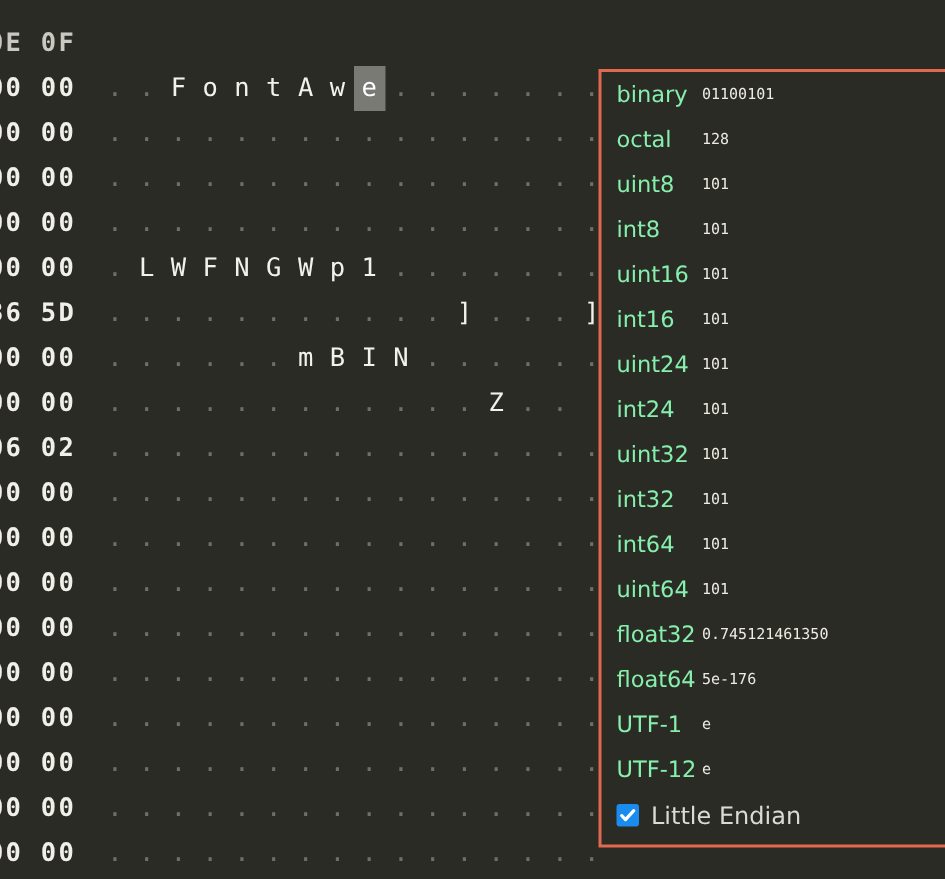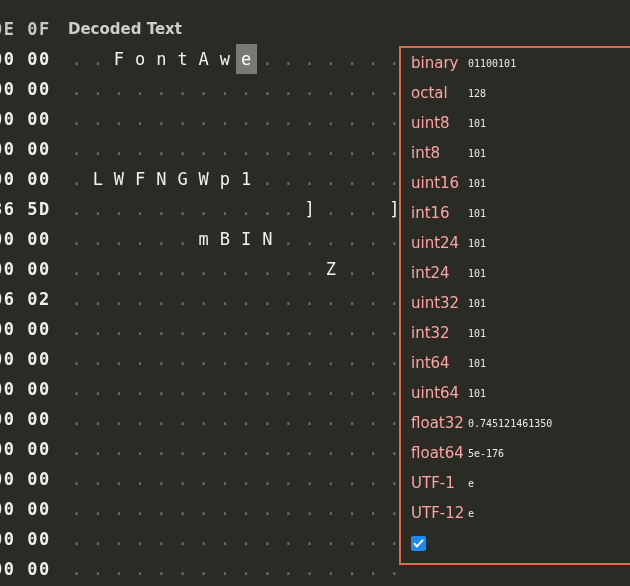--- a/index.html
+++ b/index.html
@@ -114,21 +114,21 @@
   }
 
   .insp-label {
     display: inline-block;
     width: 67px;
     flex: 0 0 67px;
     padding-left: 10px;
     box-sizing: border-box;
     font-family: "DejaVu Sans", sans-serif;
     font-size: 15px;
-    color: #fca5a5;
+    color: #86efac;
   }
 
   .insp-value {
     font-family: "DejaVu Sans Mono", monospace;
     font-size: 10px;
     color: #eceae1;
     white-space: pre;
   }
 
   .insp-row.endian {
@@ -153,21 +153,21 @@
   .endian-label {
     font-family: "DejaVu Sans", sans-serif;
     font-size: 16px;
     color: #dcdbd3;
   }
 </style>
 </head>
 <body>
 
 <div id="hex-editor">
-    <div class="hex-row hex-head" style="top: 14px;"><div class="hex-bytes">0E 0F</div><div class="decoded-header">Decoded Text</div></div>
+    <div class="hex-row hex-head" style="top: 14px;"><div class="hex-bytes">0E 0F</div></div>
     <div class="hex-row" style="top: 44px;"><div class="hex-bytes">00 00</div><div class="decoded"><span class="dchar dot">.</span><span class="dchar dot">.</span><span class="dchar">F</span><span class="dchar">o</span><span class="dchar">n</span><span class="dchar">t</span><span class="dchar">A</span><span class="dchar">w</span><span class="dchar sel">e</span><span class="dchar dot">.</span><span class="dchar dot">.</span><span class="dchar dot">.</span><span class="dchar dot">.</span><span class="dchar dot">.</span><span class="dchar dot">.</span><span class="dchar dot">.</span></div></div>
     <div class="hex-row" style="top: 74px;"><div class="hex-bytes">00 00</div><div class="decoded"><span class="dchar dot">.</span><span class="dchar dot">.</span><span class="dchar dot">.</span><span class="dchar dot">.</span><span class="dchar dot">.</span><span class="dchar dot">.</span><span class="dchar dot">.</span><span class="dchar dot">.</span><span class="dchar dot">.</span><span class="dchar dot">.</span><span class="dchar dot">.</span><span class="dchar dot">.</span><span class="dchar dot">.</span><span class="dchar dot">.</span><span class="dchar dot">.</span><span class="dchar dot">.</span></div></div>
     <div class="hex-row" style="top: 104px;"><div class="hex-bytes">00 00</div><div class="decoded"><span class="dchar dot">.</span><span class="dchar dot">.</span><span class="dchar dot">.</span><span class="dchar dot">.</span><span class="dchar dot">.</span><span class="dchar dot">.</span><span class="dchar dot">.</span><span class="dchar dot">.</span><span class="dchar dot">.</span><span class="dchar dot">.</span><span class="dchar dot">.</span><span class="dchar dot">.</span><span class="dchar dot">.</span><span class="dchar dot">.</span><span class="dchar dot">.</span><span class="dchar dot">.</span></div></div>
     <div class="hex-row" style="top: 134px;"><div class="hex-bytes">00 00</div><div class="decoded"><span class="dchar dot">.</span><span class="dchar dot">.</span><span class="dchar dot">.</span><span class="dchar dot">.</span><span class="dchar dot">.</span><span class="dchar dot">.</span><span class="dchar dot">.</span><span class="dchar dot">.</span><span class="dchar dot">.</span><span class="dchar dot">.</span><span class="dchar dot">.</span><span class="dchar dot">.</span><span class="dchar dot">.</span><span class="dchar dot">.</span><span class="dchar dot">.</span><span class="dchar dot">.</span></div></div>
     <div class="hex-row" style="top: 164px;"><div class="hex-bytes">00 00</div><div class="decoded"><span class="dchar dot">.</span><span class="dchar">L</span><span class="dchar">W</span><span class="dchar">F</span><span class="dchar">N</span><span class="dchar">G</span><span class="dchar">W</span><span class="dchar">p</span><span class="dchar">1</span><span class="dchar dot">.</span><span class="dchar dot">.</span><span class="dchar dot">.</span><span class="dchar dot">.</span><span class="dchar dot">.</span><span class="dchar dot">.</span><span class="dchar dot">.</span></div></div>
     <div class="hex-row" style="top: 194px;"><div class="hex-bytes">36 5D</div><div class="decoded"><span class="dchar dot">.</span><span class="dchar dot">.</span><span class="dchar dot">.</span><span class="dchar dot">.</span><span class="dchar dot">.</span><span class="dchar dot">.</span><span class="dchar dot">.</span><span class="dchar dot">.</span><span class="dchar dot">.</span><span class="dchar dot">.</span><span class="dchar dot">.</span><span class="dchar">]</span><span class="dchar dot">.</span><span class="dchar dot">.</span><span class="dchar dot">.</span><span class="dchar">]</span></div></div>
     <div class="hex-row" style="top: 224px;"><div class="hex-bytes">00 00</div><div class="decoded"><span class="dchar dot">.</span><span class="dchar dot">.</span><span class="dchar dot">.</span><span class="dchar dot">.</span><span class="dchar dot">.</span><span class="dchar dot">.</span><span class="dchar">m</span><span class="dchar">B</span><span class="dchar">I</span><span class="dchar">N</span><span class="dchar dot">.</span><span class="dchar dot">.</span><span class="dchar dot">.</span><span class="dchar dot">.</span><span class="dchar dot">.</span><span class="dchar dot">.</span></div></div>
     <div class="hex-row" style="top: 254px;"><div class="hex-bytes">00 00</div><div class="decoded"><span class="dchar dot">.</span><span class="dchar dot">.</span><span class="dchar dot">.</span><span class="dchar dot">.</span><span class="dchar dot">.</span><span class="dchar dot">.</span><span class="dchar dot">.</span><span class="dchar dot">.</span><span class="dchar dot">.</span><span class="dchar dot">.</span><span class="dchar dot">.</span><span class="dchar dot">.</span><span class="dchar">Z</span><span class="dchar dot">.</span><span class="dchar dot">.</span></div></div>
     <div class="hex-row" style="top: 284px;"><div class="hex-bytes">06 02</div><div class="decoded"><span class="dchar dot">.</span><span class="dchar dot">.</span><span class="dchar dot">.</span><span class="dchar dot">.</span><span class="dchar dot">.</span><span class="dchar dot">.</span><span class="dchar dot">.</span><span class="dchar dot">.</span><span class="dchar dot">.</span><span class="dchar dot">.</span><span class="dchar dot">.</span><span class="dchar dot">.</span><span class="dchar dot">.</span><span class="dchar dot">.</span><span class="dchar dot">.</span><span class="dchar dot">.</span></div></div>
     <div class="hex-row" style="top: 314px;"><div class="hex-bytes">00 00</div><div class="decoded"><span class="dchar dot">.</span><span class="dchar dot">.</span><span class="dchar dot">.</span><span class="dchar dot">.</span><span class="dchar dot">.</span><span class="dchar dot">.</span><span class="dchar dot">.</span><span class="dchar dot">.</span><span class="dchar dot">.</span><span class="dchar dot">.</span><span class="dchar dot">.</span><span class="dchar dot">.</span><span class="dchar dot">.</span><span class="dchar dot">.</span><span class="dchar dot">.</span><span class="dchar dot">.</span></div></div>
@@ -246,14 +246,15 @@
     <div class="insp-row">
       <span class="insp-label">UTF-12</span>
       <span class="insp-value">e</span>
     </div>
     <div class="insp-row endian">
       <span class="checkbox">
         <svg width="13" height="13" viewBox="0 0 13 13">
           <path d="M2.5 6.8 L5 9.4 L10.5 3.4" stroke="#ffffff" stroke-width="2.1" fill="none" stroke-linecap="round" stroke-linejoin="round"></path>
         </svg>
       </span>
+      <span class="endian-label">Little Endian</span>
     </div>
   </div>
 
 </body></html>

